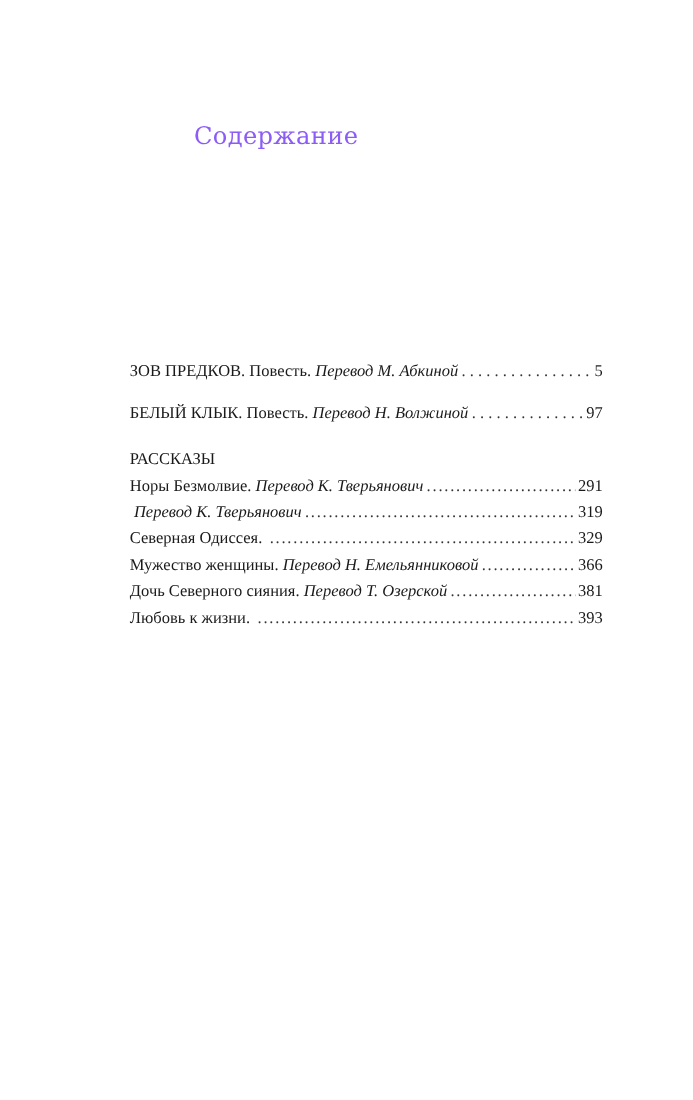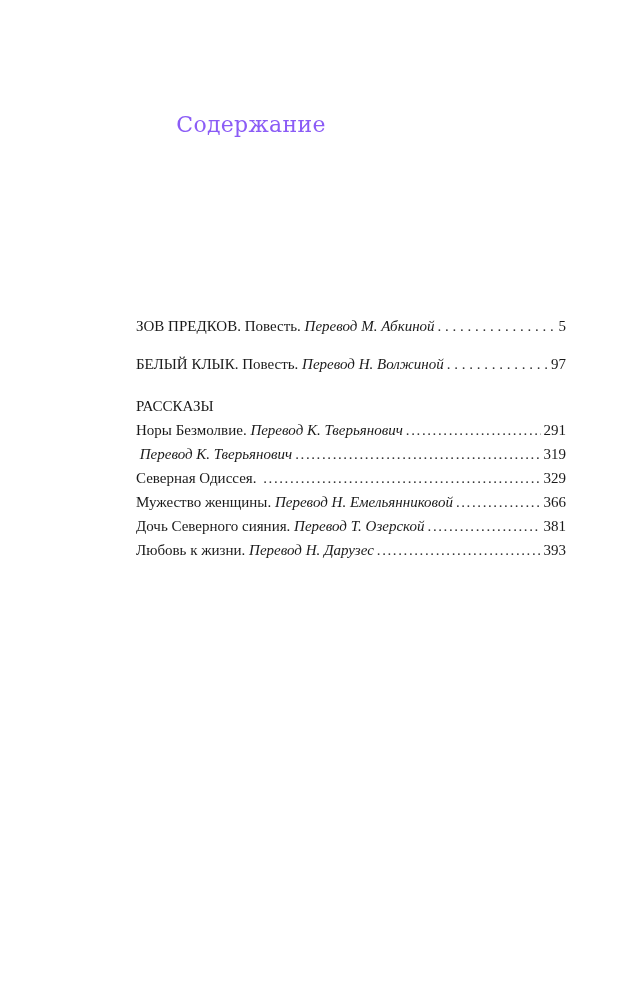--- a/index.html
+++ b/index.html
@@ -1,20 +1,20 @@
 <!DOCTYPE html>
 <html><head>
 <meta charset="utf-8">
 <style>
   html, body { margin:0; padding:0; }
   body { width:630px; height:1000px; background:#ffffff; position:relative; overflow:hidden;
          font-family:"Liberation Serif","DejaVu Serif",serif; color:#1a1a1a; }
   .title { position:absolute; top:112px; left:0; width:502px; text-align:center;
            font-family:"DejaVu Serif",serif; font-size:22px; letter-spacing:0.3px; color:#8b5cf6; }
-  .toc { position:absolute; left:136px; width:430px; font-size:15px; }
+  .toc { position:absolute; left:118px; width:430px; font-size:15px;margin-top:12px; }
   .row { display:flex; align-items:baseline; white-space:nowrap; height:24px; line-height:24px; }
   .row .lead { flex:1; overflow:hidden; margin:0 3px; letter-spacing:2px; color:#333; }
   .row .lead::before { content:". . . . . . . . . . . . . . . . . . . . . . . . . . . . . . . . . . . . . . . . . . . . . . . . . . . . . . . . . . . . . . . . . . . . . . . . . . . . . . . . . . . . . . . . . . . . . . . . . . . . . . . ."; letter-spacing:0; }
   .dense .lead { letter-spacing:0; }
   .dense .lead::before { content:"........................................................................................................................................................................"; letter-spacing:1.6px; }
   .row .page { text-align:right; }
   i { font-style:italic; }
   .heading { height:24px; line-height:24px; font-size:15px; }
 </style>
 </head>
@@ -59,17 +59,17 @@
     <span>Мужество женщины.</span>&nbsp;<i>Перевод Н. Емельянниковой</i>
     <span class="lead"></span>
     <span class="page">366</span>
   </div>
   <div class="row dense">
     <span>Дочь Северного сияния.</span>&nbsp;<i>Перевод Т. Озерской</i>
     <span class="lead"></span>
     <span class="page">381</span>
   </div>
   <div class="row dense">
-    <span>Любовь к жизни.</span>&nbsp;<i>Перевод Н. Дарузес</i>
+    <span>Любовь к жизни.</span>&nbsp;
     <span class="lead"></span>
     <span class="page">393</span>
   </div>
 </div>
 
 </body></html>

